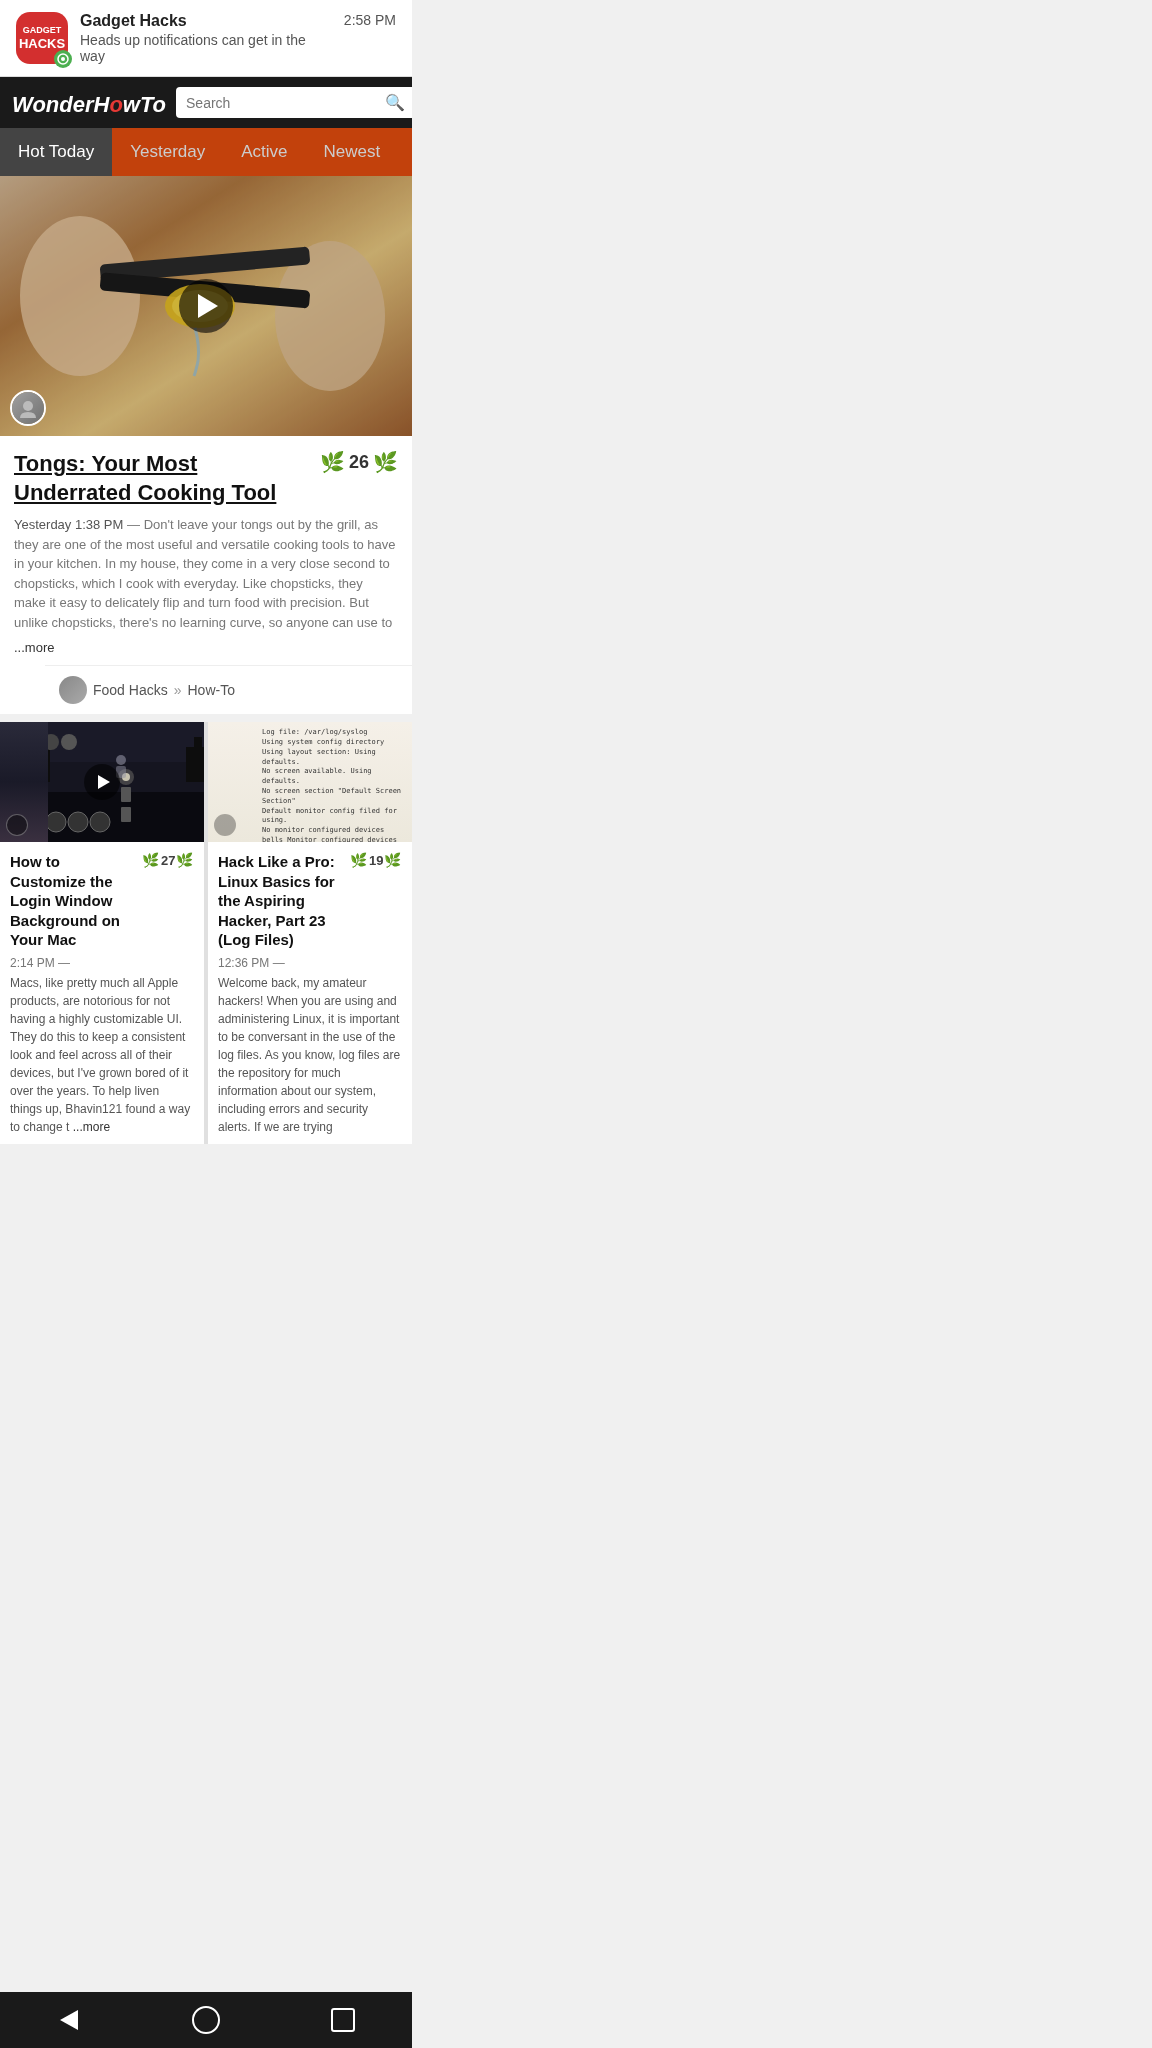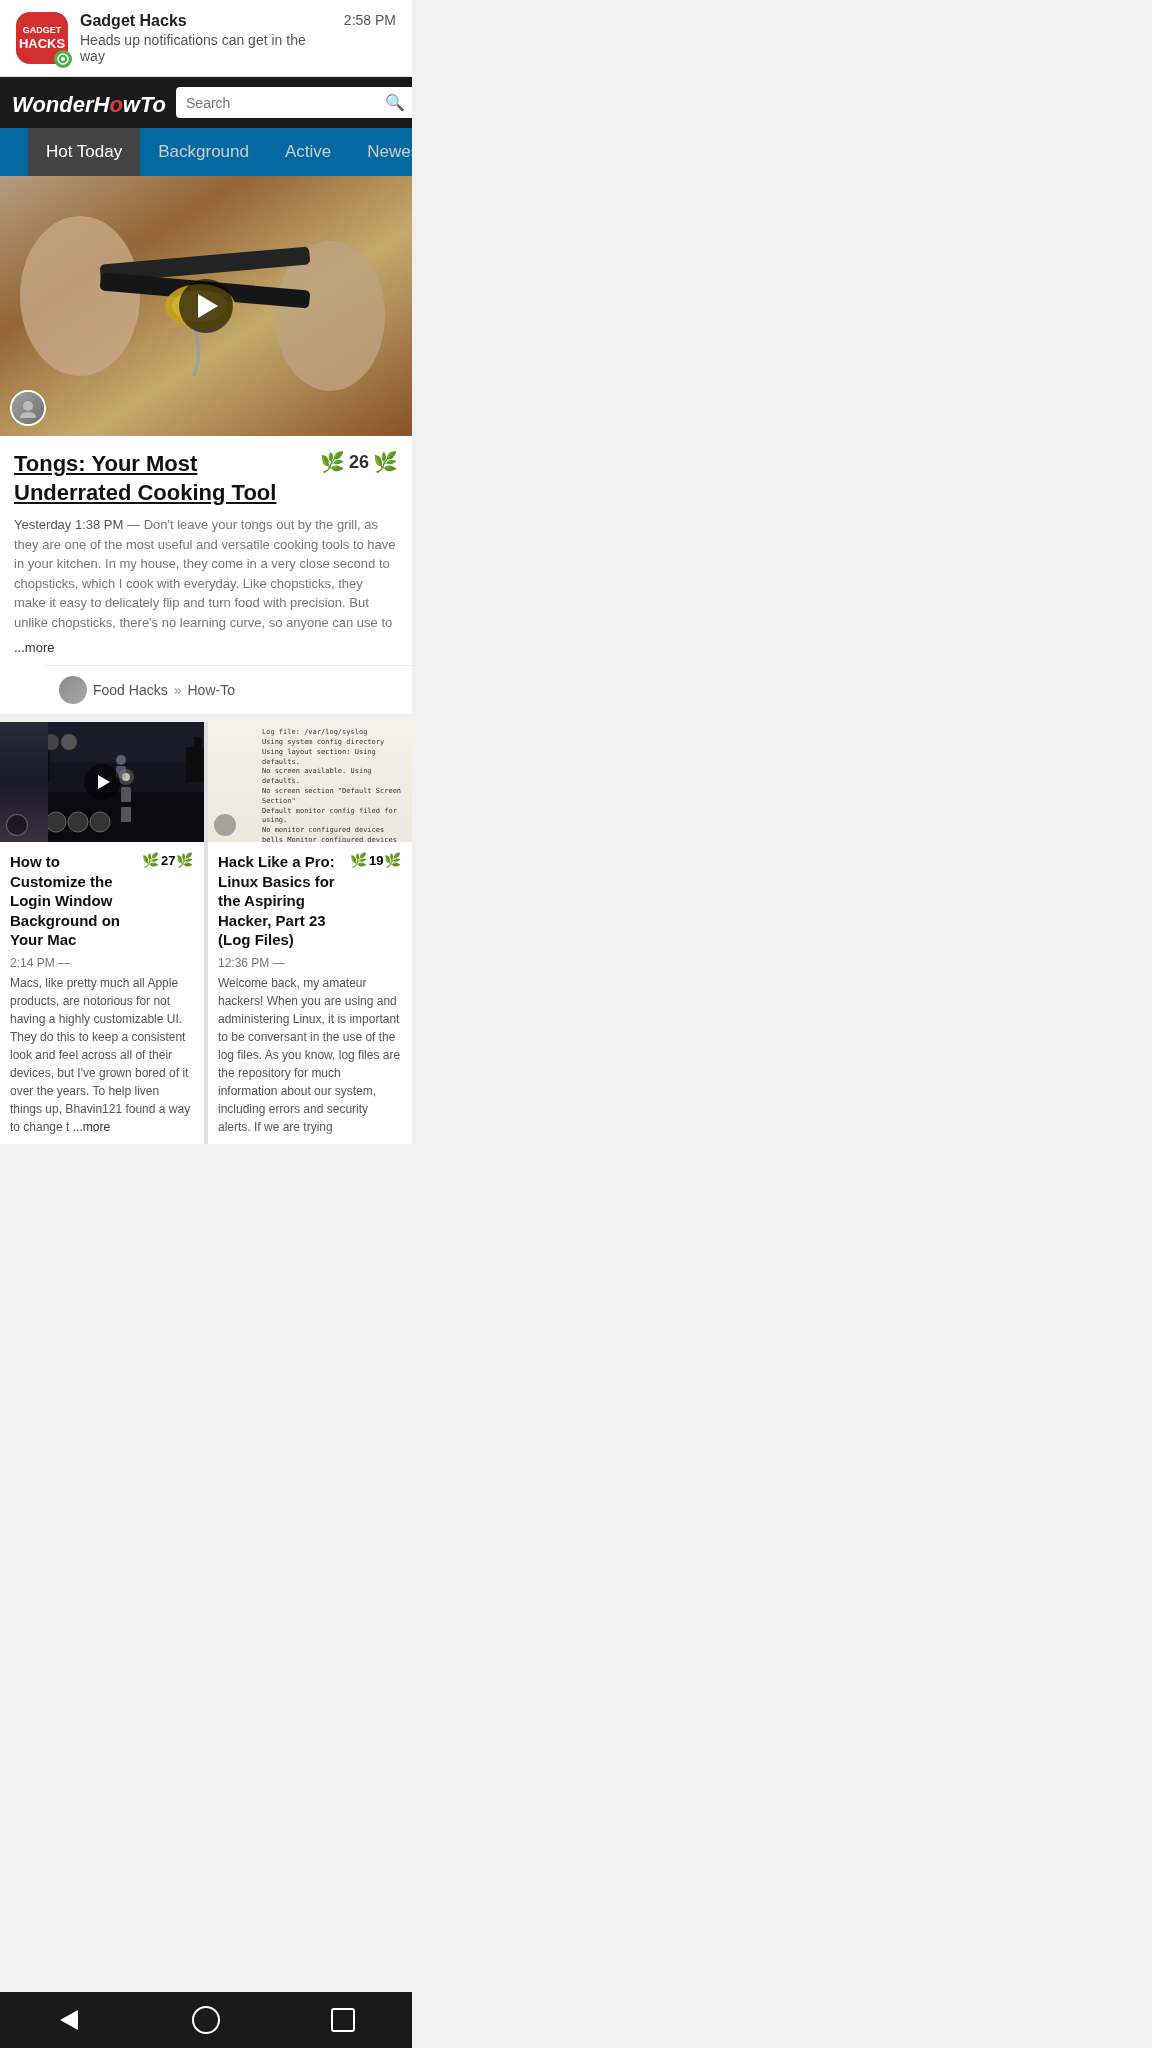--- a/index.html
+++ b/index.html
@@ -109,24 +109,23 @@
       font-size: 14px;
       color: #888;
     }
     .search-icon-btn {
       color: #333;
       font-size: 16px;
     }
 
     
     .nav-tabs {
-      background: #0369a1;
+      background: #c2410c;
       display: flex;
       align-items: stretch;
-      padding-left: 28px;
     }
     .nav-tab {
       padding: 14px 18px;
       font-size: 17px;
       color: #ccc;
       cursor: pointer;
       white-space: nowrap;
     }
     .nav-tab.active {
       background: #444;
@@ -355,21 +354,21 @@
       gap: 1px;
       flex-shrink: 0;
     }
     .article-wreath-left, .article-wreath-right {
       font-size: 14px;
       color: #c8a000;
     }
     .article-score-num {
       font-size: 13px;
       font-weight: bold;
-      color: #000000;
+      color: #404040;
     }
 
     .article-meta {
       font-size: 12px;
       color: #777;
       margin-bottom: 4px;
     }
     .article-excerpt {
       font-size: 12px;
       color: #555;
@@ -456,21 +455,21 @@
     W<span>o</span>nderH<span class="highlight">o</span>wT<span>o</span>
   </div>
   <div class="search-bar">
     <input class="search-input" type="text" placeholder="Search" style="">
     <span class="search-icon-btn">🔍</span>
   </div>
 </div>
 
 <div class="nav-tabs">
   <div class="nav-tab active">Hot Today</div>
-  <div class="nav-tab">Background</div>
+  <div class="nav-tab">Yesterday</div>
   <div class="nav-tab">Active</div>
   <div class="nav-tab">Newest</div>
 </div>
 
 <div class="hero-article">
   <div class="hero-image-container">
     <div class="tongs-image">
       
       <svg width="100%" height="100%" viewBox="0 0 412 260" xmlns="http://www.w3.org/2000/svg" preserveAspectRatio="xMidYMid slice">
         <rect width="412" height="260" fill="#c8a060"></rect>

